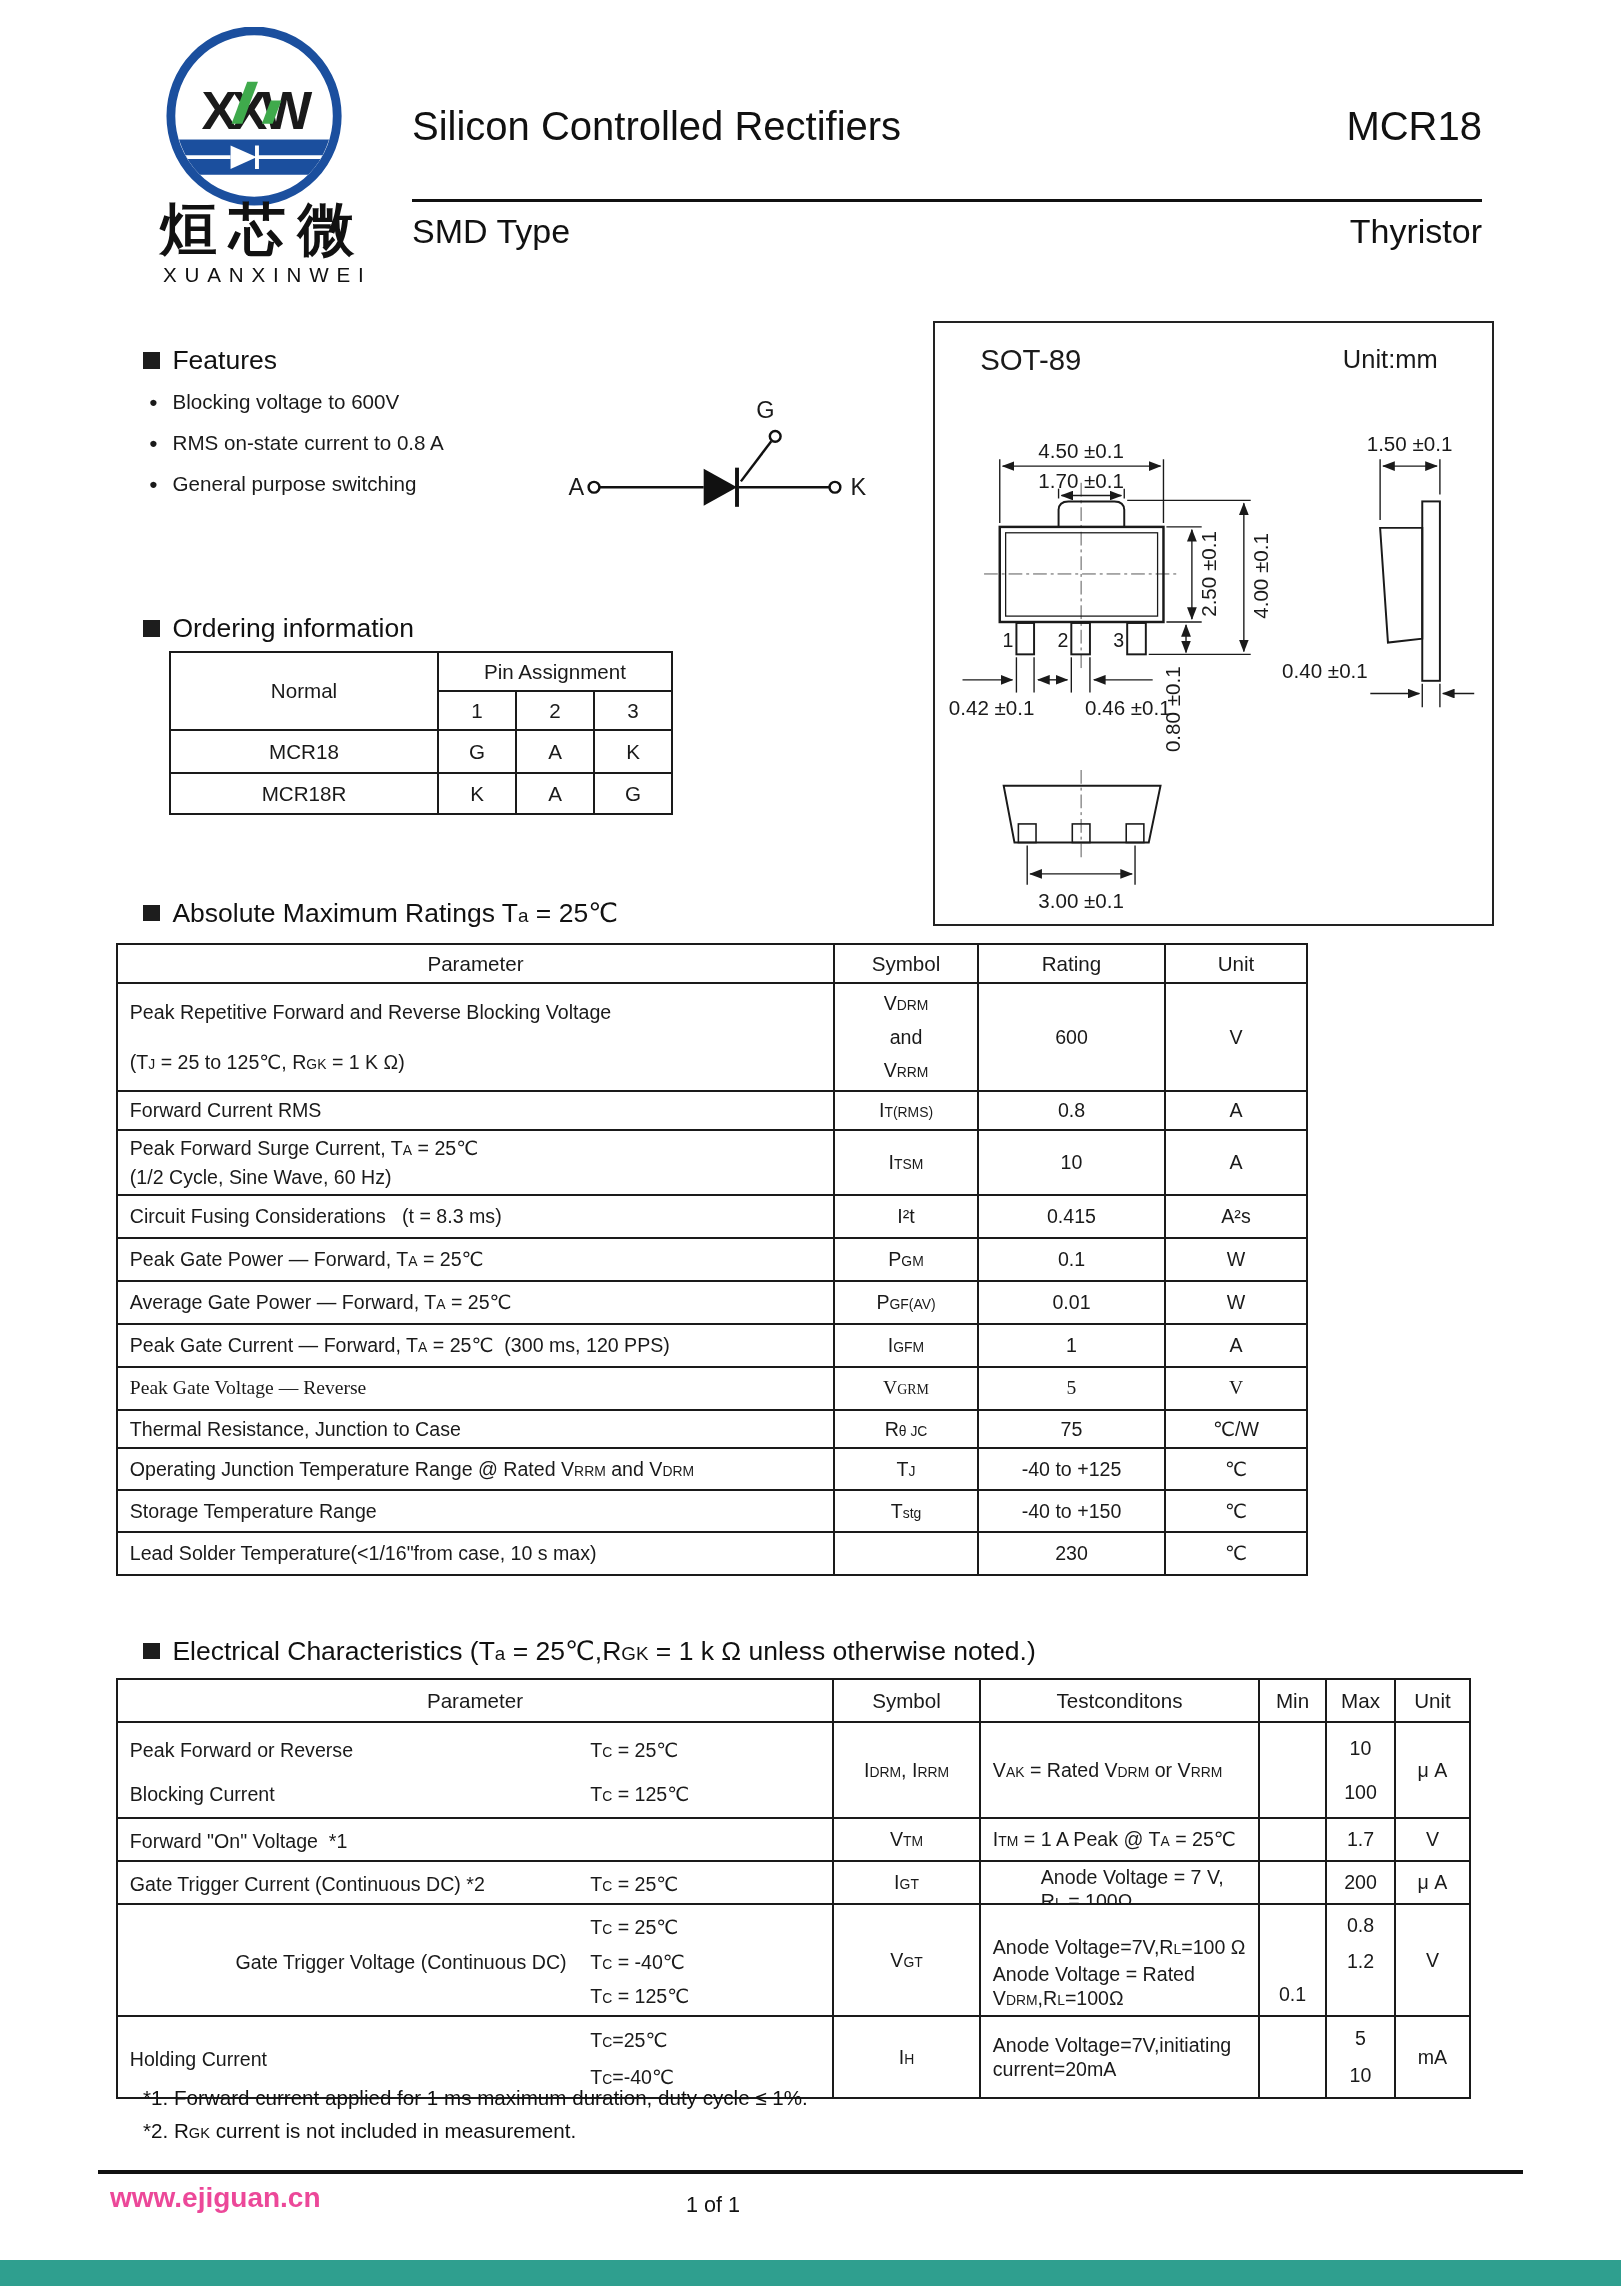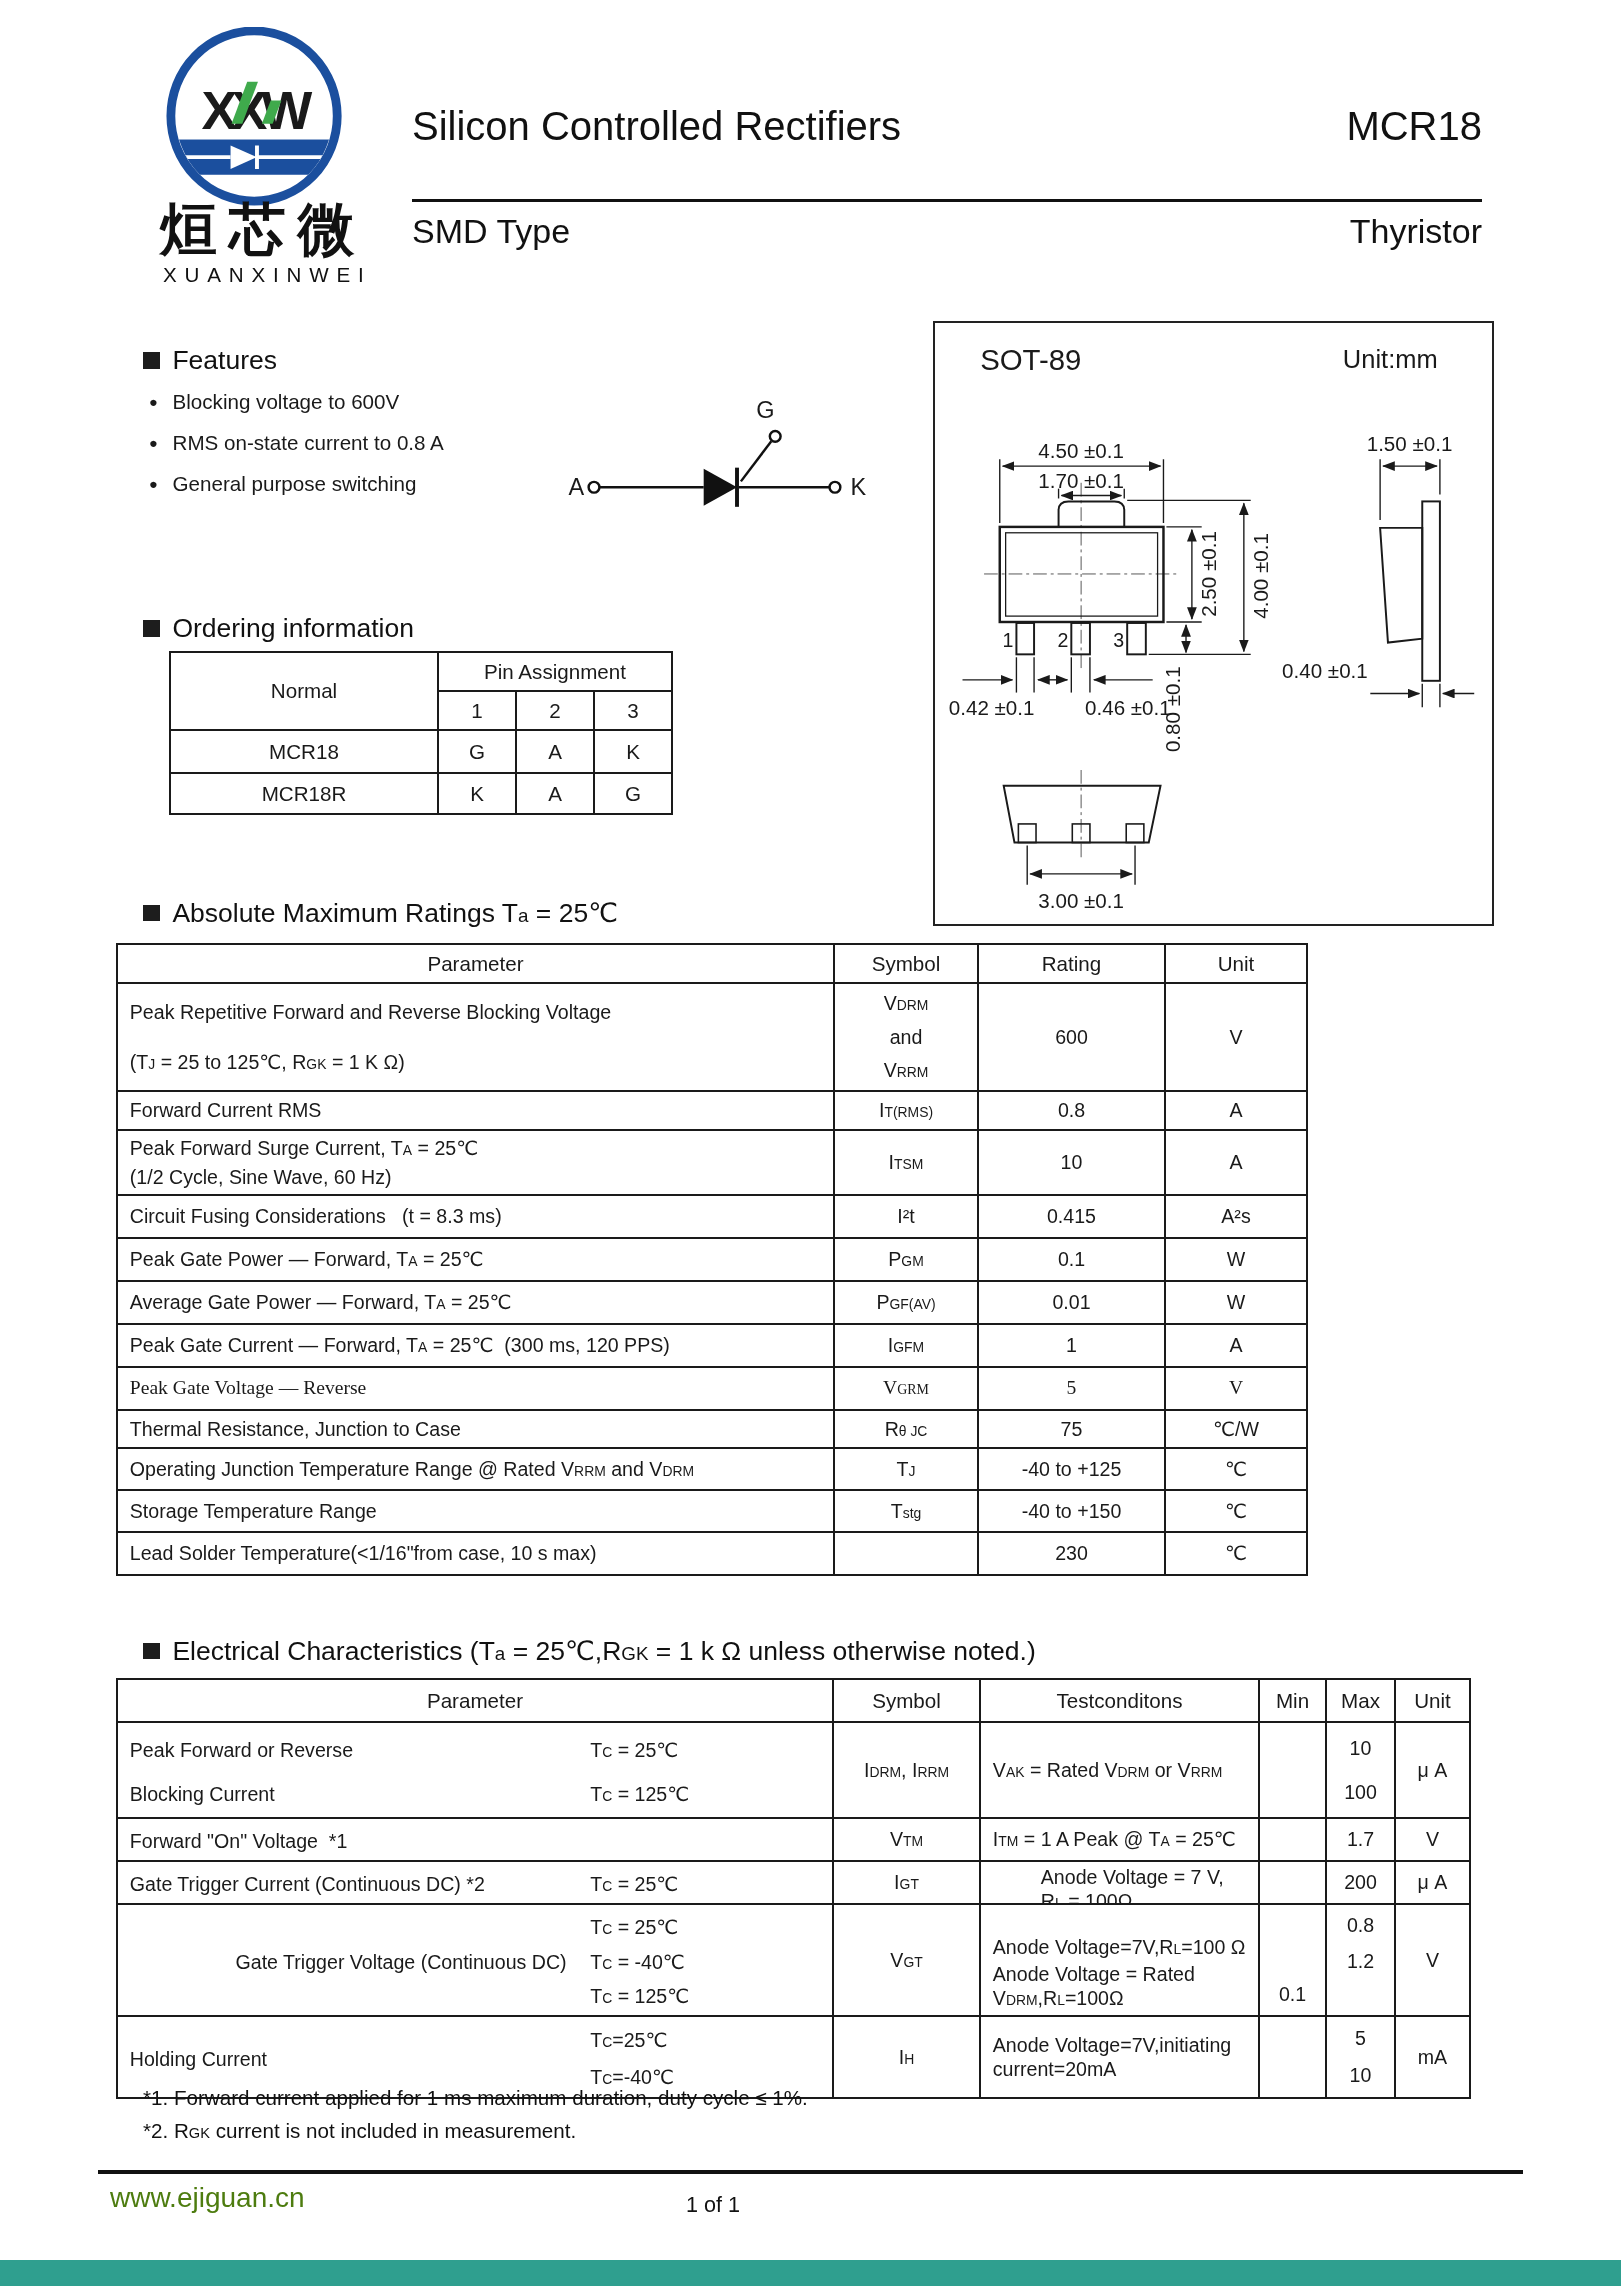--- a/index.html
+++ b/index.html
@@ -30,21 +30,21 @@
   .stack.left{align-items:flex-start;text-align:left;padding:2px 11.8px;}
   .stack.cen{align-items:center;text-align:center;}
   .ln{white-space:pre-wrap;line-height:1.25;min-height:1.15em;}
   .pwrap{display:flex;width:100%;}
   .pl{flex:1 1 auto;}
   .pr{flex:0 0 230px;padding-right:9.8px;}
   .ord td{font-size:20.6px;text-align:center;}
   
   .pkg-box{border:2px solid #222;background:#fff;}
   .note{font-size:20.6px;color:#111;}
-  .site{font-size:28px;color:#4d7c0f;}
+  .site{font-size:28px;color:#ec4899;font-weight:bold;}
   .pageno{font-size:21.6px;color:#111;}
   svg text{fill:#1a1a1a;}
 </style>
 </head>
 <body>
 
 <div class="page">
 
   <svg class="abs" style="left:152px;top:27.4px;" width="208" height="182" viewBox="0 0 212 186">
     <defs>

